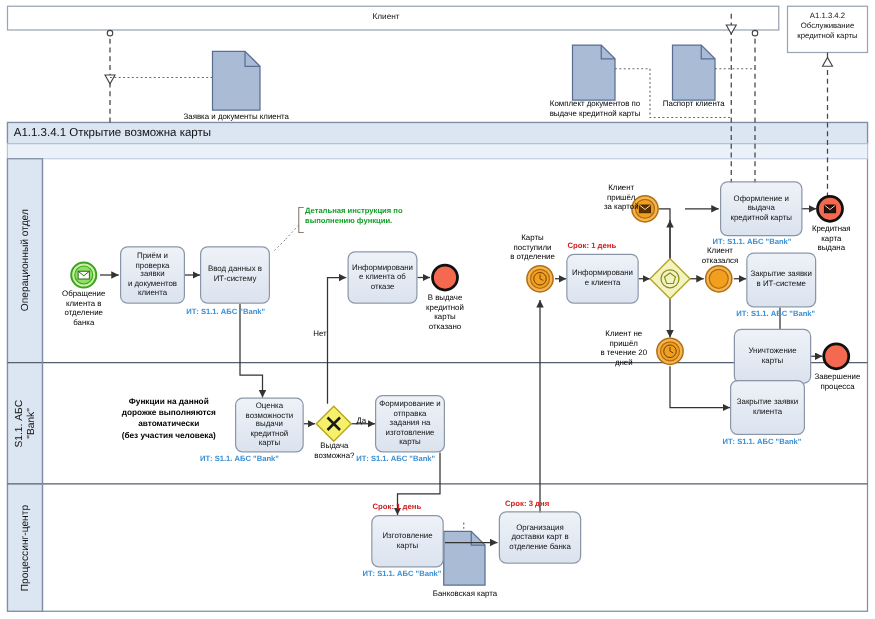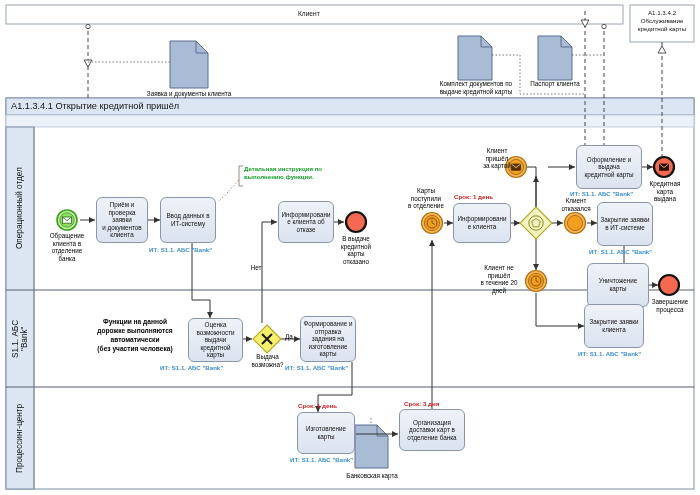--- a/index.html
+++ b/index.html
@@ -193,21 +193,21 @@
 </svg>
 
 <div class="clientTitle" style="left:298px;top:10px;">Клиент</div>
 
 <div class="boxTitle" style="left:630px;top:9px;width:64px;">
   <span>A1.1.3.4.2</span><br>
   <span>Обслуживание</span><br>
   <span>кредитной карты</span>
 </div>
 
-<div class="poolTitle" style="left:11px;top:101px;">A1.1.3.4.1 Открытие кредитной пришёл</div>
+<div class="poolTitle" style="left:11px;top:101px;">A1.1.3.4.1 Открытие возможна карты</div>
 
 <div class="laneTitle" style="left:6px;top:127px;width:28px;height:163px;">
   <span>Операционный отдел</span>
 </div>
 <div class="laneTitle" style="left:6px;top:290px;width:28px;height:97px;white-space:pre;">
   <span style="white-space:pre;">S1.1. АБС
 "Bank"</span>
 </div>
 <div class="laneTitle" style="left:6px;top:387px;width:28px;height:102px;">
   <span>Процессинг-центр</span>

